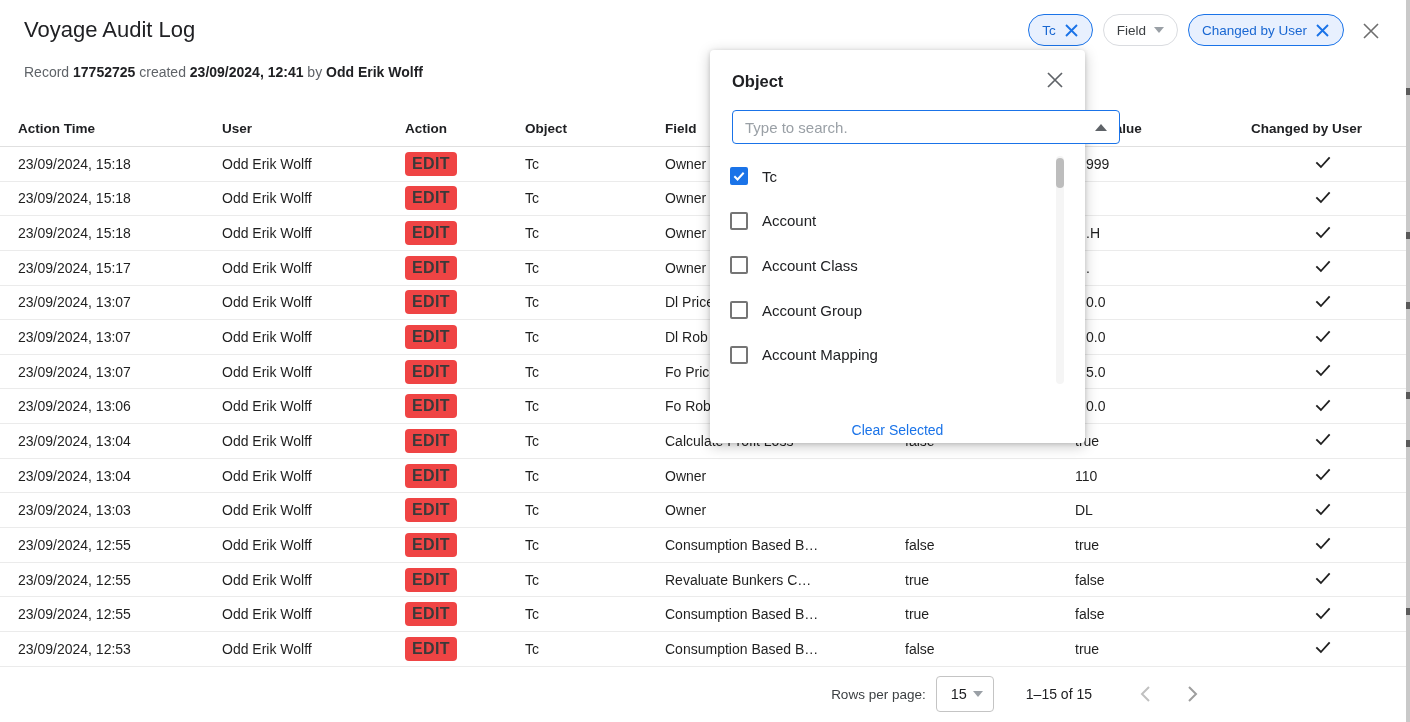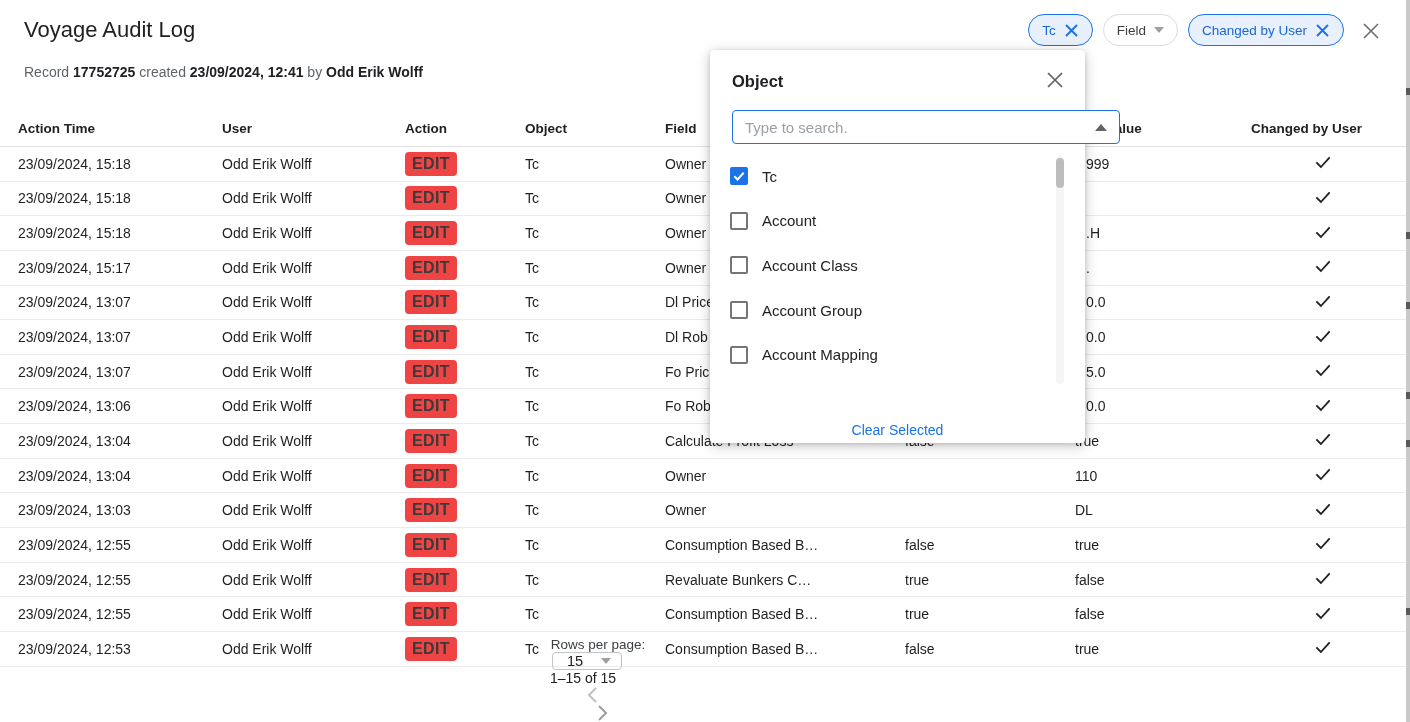--- a/index.html
+++ b/index.html
@@ -54,23 +54,23 @@
   .cb { width:18px; height:18px; border:2px solid #757575; border-radius:2px; background:#fff; flex:0 0 auto;
         display:flex; align-items:center; justify-content:center; }
   .cb.on { background:#1a73e8; border-color:#1a73e8; }
   .vscroll { position:absolute; right:21px; top:106px; width:8px; height:228px; background:#f5f5f5; border-radius:4px; }
   .vthumb { position:absolute; left:0; top:2px; width:8px; height:30px; background:#bdbdbd; border-radius:4px; }
   .clear-btn { position:absolute; left:0; right:0; top:348px; text-align:center; font-size:14px; font-weight:500;
                color:#1a73e8; cursor:pointer;margin-top:24px; }
 
   
   .footer { position:absolute; left:0; bottom:0; width:1218px; height:56px; display:flex; align-items:center;
-            justify-content:flex-end; padding-right:12px;flex-direction:column; }
+            justify-content:flex-end; padding-right:12px; }
   .fp-label { font-size:13.5px; color:#3c4043; margin-right:10px; }
-  .rpp { display:flex; align-items:center; gap:18px; border:1px solid #c4c4c4; border-radius:4px;
+  .rpp { display:flex; align-items:center; gap:6px; border:1px solid #c4c4c4; border-radius:4px;
          height:36px; padding:0 10px 0 14px; font-size:14.5px; color:#202124; cursor:pointer; margin-right:32px; }
   .range { font-size:14px; color:#202124; margin-right:40px; }
   .pgbtn { width:26px; height:26px; display:flex; align-items:center; justify-content:center; cursor:default; }
   .pgbtn.prev { margin-right:22px; }
 
   
   .edge-strip { position:absolute; right:0; top:0; width:4px; height:722px; background:#c9c9c9; z-index:30; }
   .edge-strip i { position:absolute; left:0; width:4px; height:7px; background:#5a5a5a; display:block; }
 </style>
 </head>

